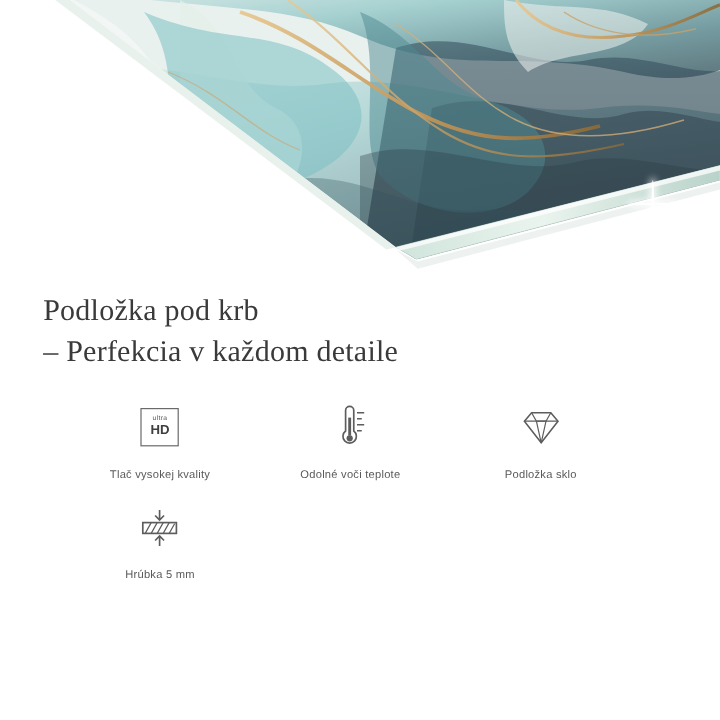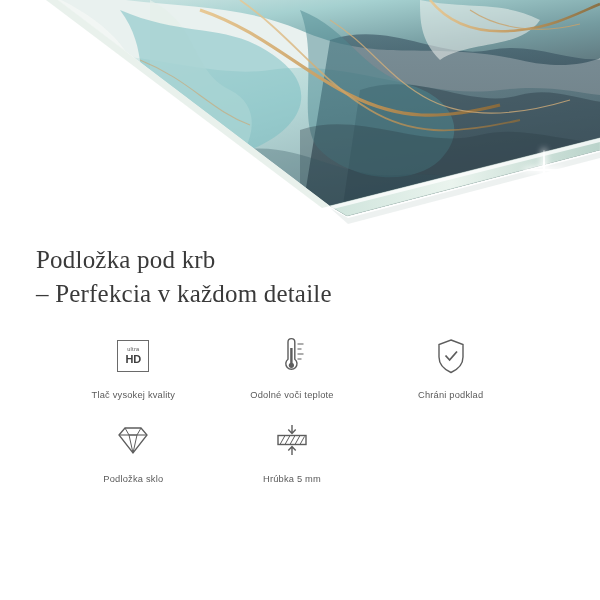--- a/index.html
+++ b/index.html
@@ -243,29 +243,20 @@
           <svg width="34" height="40" viewBox="0 0 34 40" fill="none" stroke="#5d5d5d" stroke-width="1.4">
             <path d="M13 6a3.4 3.4 0 0 1 6.8 0v17.2a5.6 5.6 0 1 1-6.8 0z"></path>
             <circle cx="16.4" cy="29.3" r="2.6" fill="#5d5d5d" stroke="none"></circle>
             <rect x="15.2" y="12" width="2.4" height="15" fill="#5d5d5d" stroke="none"></rect>
             <path d="M22.5 8h6M22.5 13h4M22.5 18h6M22.5 23h4" stroke-width="1.2"></path>
           </svg>
         </div>
         <div class="feature-label">Odolné voči teplote</div>
       </div>
 
-      <div class="feature">
-        <div class="feature-icon">
-          <svg width="34" height="40" viewBox="0 0 34 40" fill="none" stroke="#5d5d5d" stroke-width="1.4">
-            <path d="M17 4 L29 8.5 V21 C29 29 22.5 34 17 36.5 C11.5 34 5 29 5 21 V8.5 Z"></path>
-            <path d="M11.5 19.5 L15.6 24 L23 15.5" stroke-width="1.8"></path>
-          </svg>
-        </div>
-        <div class="feature-label">Chráni podklad</div>
-      </div>
 
       <div class="feature">
         <div class="feature-icon">
           <svg width="40" height="34" viewBox="0 0 40 34" fill="none" stroke="#5d5d5d" stroke-width="1.3">
             <path d="M6 12 L12 5 H28 L34 12 L20 30 Z"></path>
             <path d="M6 12 H34" stroke-width="1.1"></path>
             <path d="M12 5 L16 12 L20 30" stroke-width="1"></path>
             <path d="M28 5 L24 12 L20 30" stroke-width="1"></path>
             <path d="M16 12 H24" stroke-width="1"></path>
           </svg>

